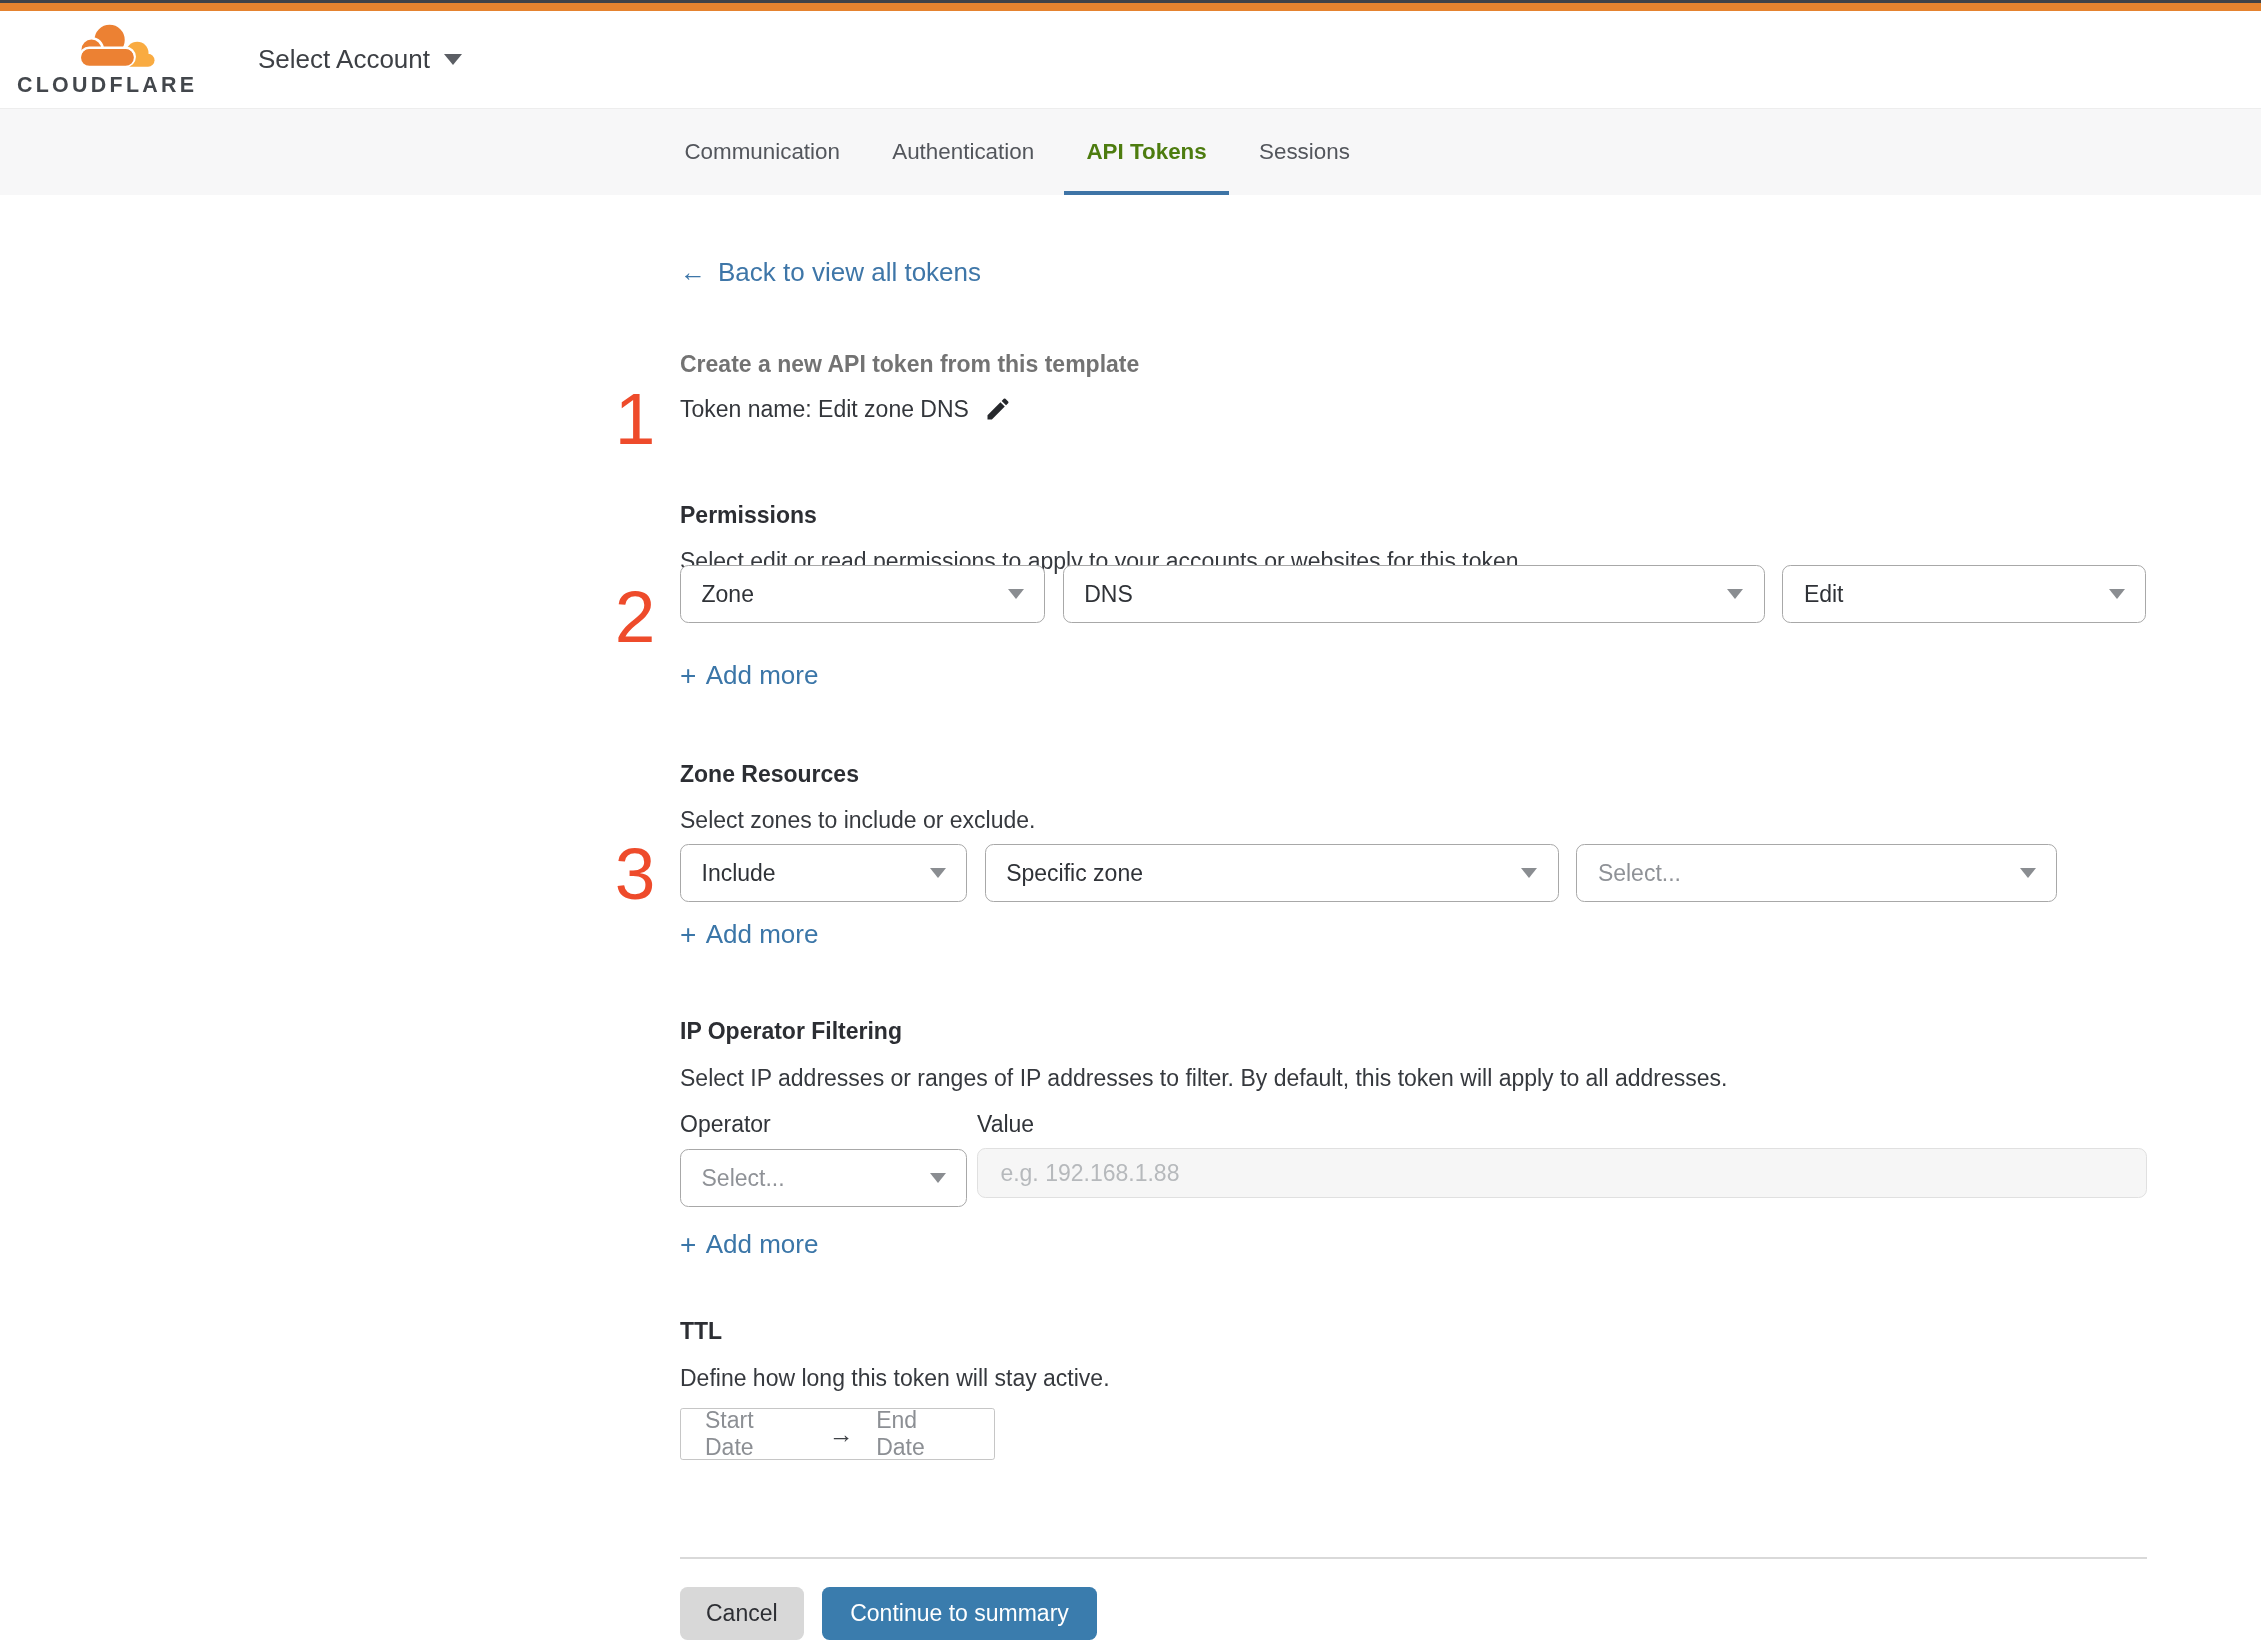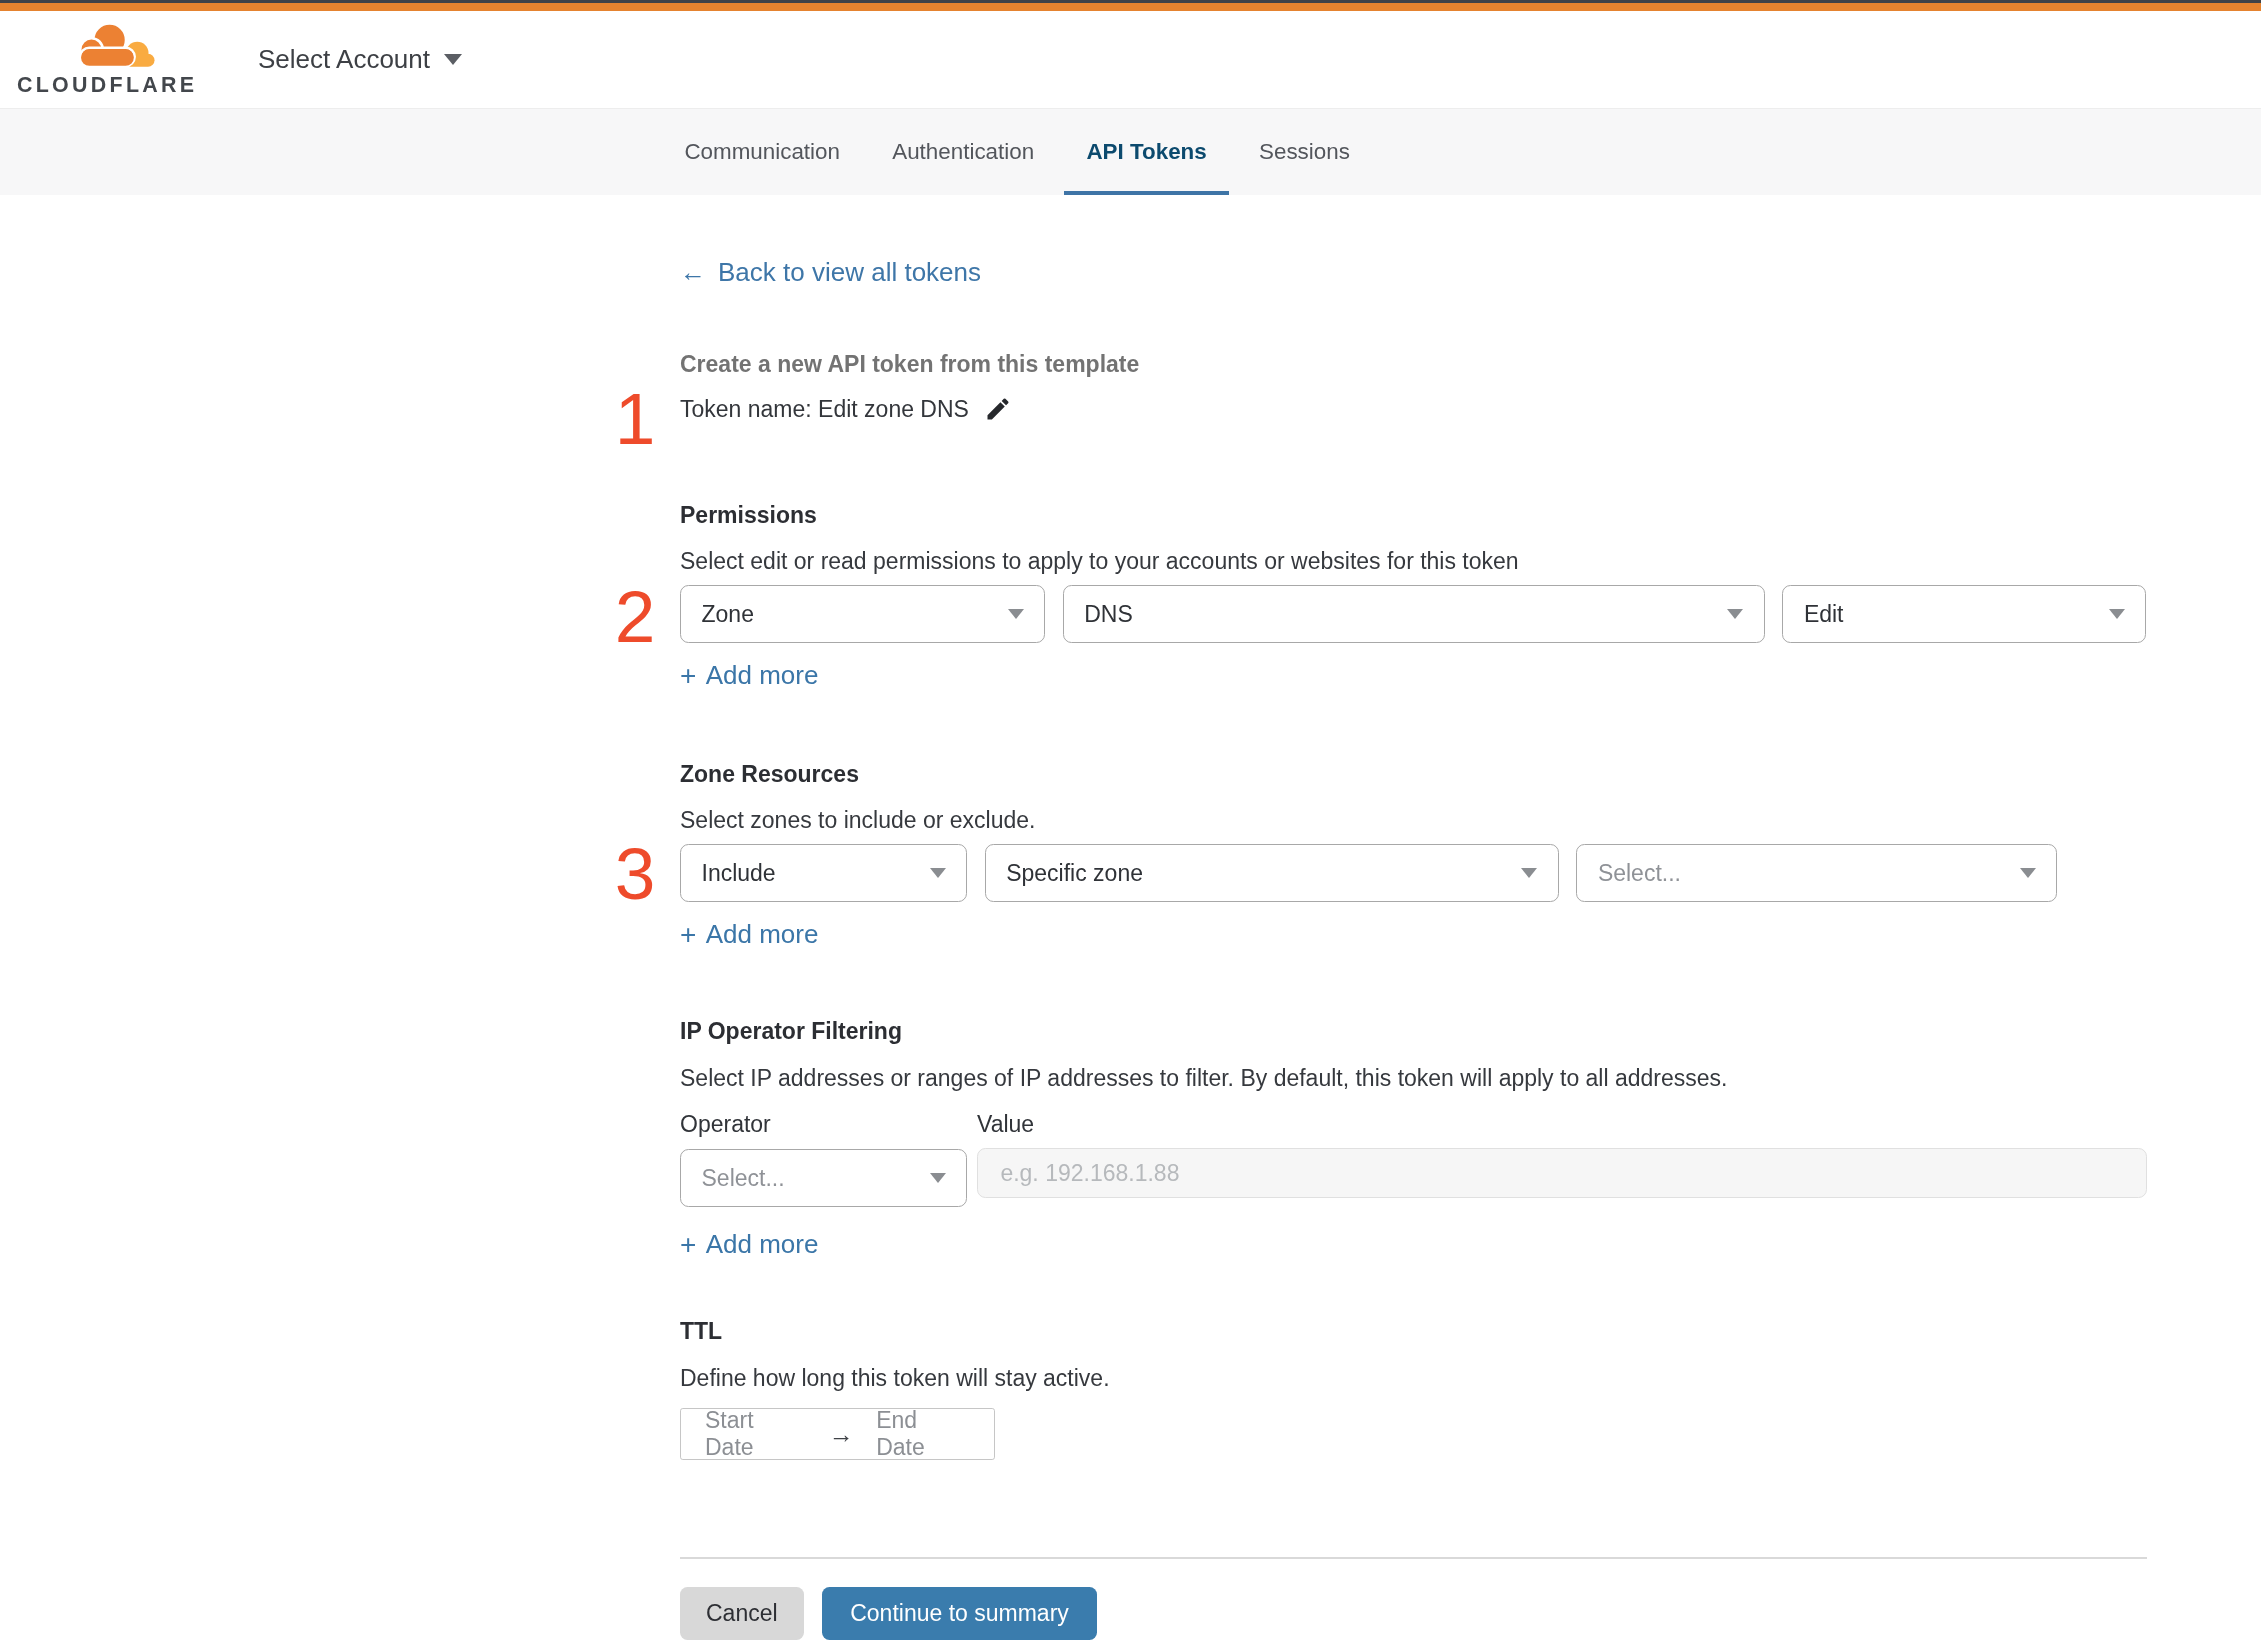--- a/index.html
+++ b/index.html
@@ -16,21 +16,21 @@
   .logo { position:absolute; left:17px; top:7.5px; width:155px; text-align:right; }
   .logo-cloud { display:block; margin-left:52px; width:89px; height:54px; }
   .logo-text { font-size:21.4px; font-weight:bold; letter-spacing:3.3px; color:#43474c; margin-top:0px; }
   .account-selector { position:absolute; left:258px; top:0; height:97px; display:flex; align-items:center; gap:14px; font-size:26px; color:#3d4045; cursor:pointer; }
   .caret-down { width:0; height:0; border-left:9.3px solid transparent; border-right:9.3px solid transparent; border-top:11.2px solid #5b5e64; }
 
   
   .tabbar { position:absolute; top:108px; left:0; right:0; height:87px; background:#f7f7f8; border-top:0.9px solid #ededed; }
   .tabs { position:absolute; left:662px; top:0; height:100%; display:flex; gap:7.5px; }
   .tab { display:flex; align-items:center; padding:0 22.4px; font-size:22.4px; color:#53565c; cursor:pointer; }
-  .tab.active { color:#0c4a6e; font-weight:bold; border-bottom:4.7px solid #3e74a6; padding-top:4.7px; }
+  .tab.active { color:#4d7c0f; font-weight:bold; border-bottom:4.7px solid #3e74a6; padding-top:4.7px; }
 
   
   .step-num { position:absolute; left:604px; width:62px; text-align:center; color:#ee4b2b; font-size:73px; line-height:1; }
   #step1 { top:382px; } #step2 { top:580px; } #step3 { top:837px; }
 
   
   .back-link { position:absolute; left:680px; top:257px; font-size:26px; color:#3e76a8; display:flex; align-items:center; gap:12px; cursor:pointer; }
   .h-create  { position:absolute; left:680px; top:351px; font-size:23px; font-weight:bold; color:#737373; }
   .token-name{ position:absolute; left:680px; top:395px; font-size:23px; color:#33363b; display:flex; align-items:center; gap:15px; }
   .pencil svg { width:28px; height:28px; display:block; }
@@ -125,21 +125,21 @@
     <span>Token name: Edit zone DNS</span>
     <span class="pencil">
       <svg viewBox="0 0 24 24" fill="#26282c">
           <path d="M3 17.25V21h3.75L17.81 9.94l-3.75-3.75L3 17.25zM20.71 7.04c.39-.39.39-1.02 0-1.41l-2.34-2.34a.9959.9959 0 0 0-1.41 0l-1.83 1.83 3.75 3.75 1.83-1.83z"></path>
         </svg>
     </span>
   </div>
 
   <div class="sec-h" style="top:502px;">Permissions</div>
   <div class="sec-d" style="top:548px;">Select edit or read permissions to apply to your accounts or websites for this token</div>
-  <div class="row" style="top:585px;">
+  <div class="row" style="top:565px;">
     <div class="sel w-zone">
       <span>Zone</span>
       <span class="tri"></span>
     </div>
     <div class="sel w-dns">
       <span>DNS</span>
       <span class="tri"></span>
     </div>
     <div class="sel w-edit">
       <span>Edit</span>

